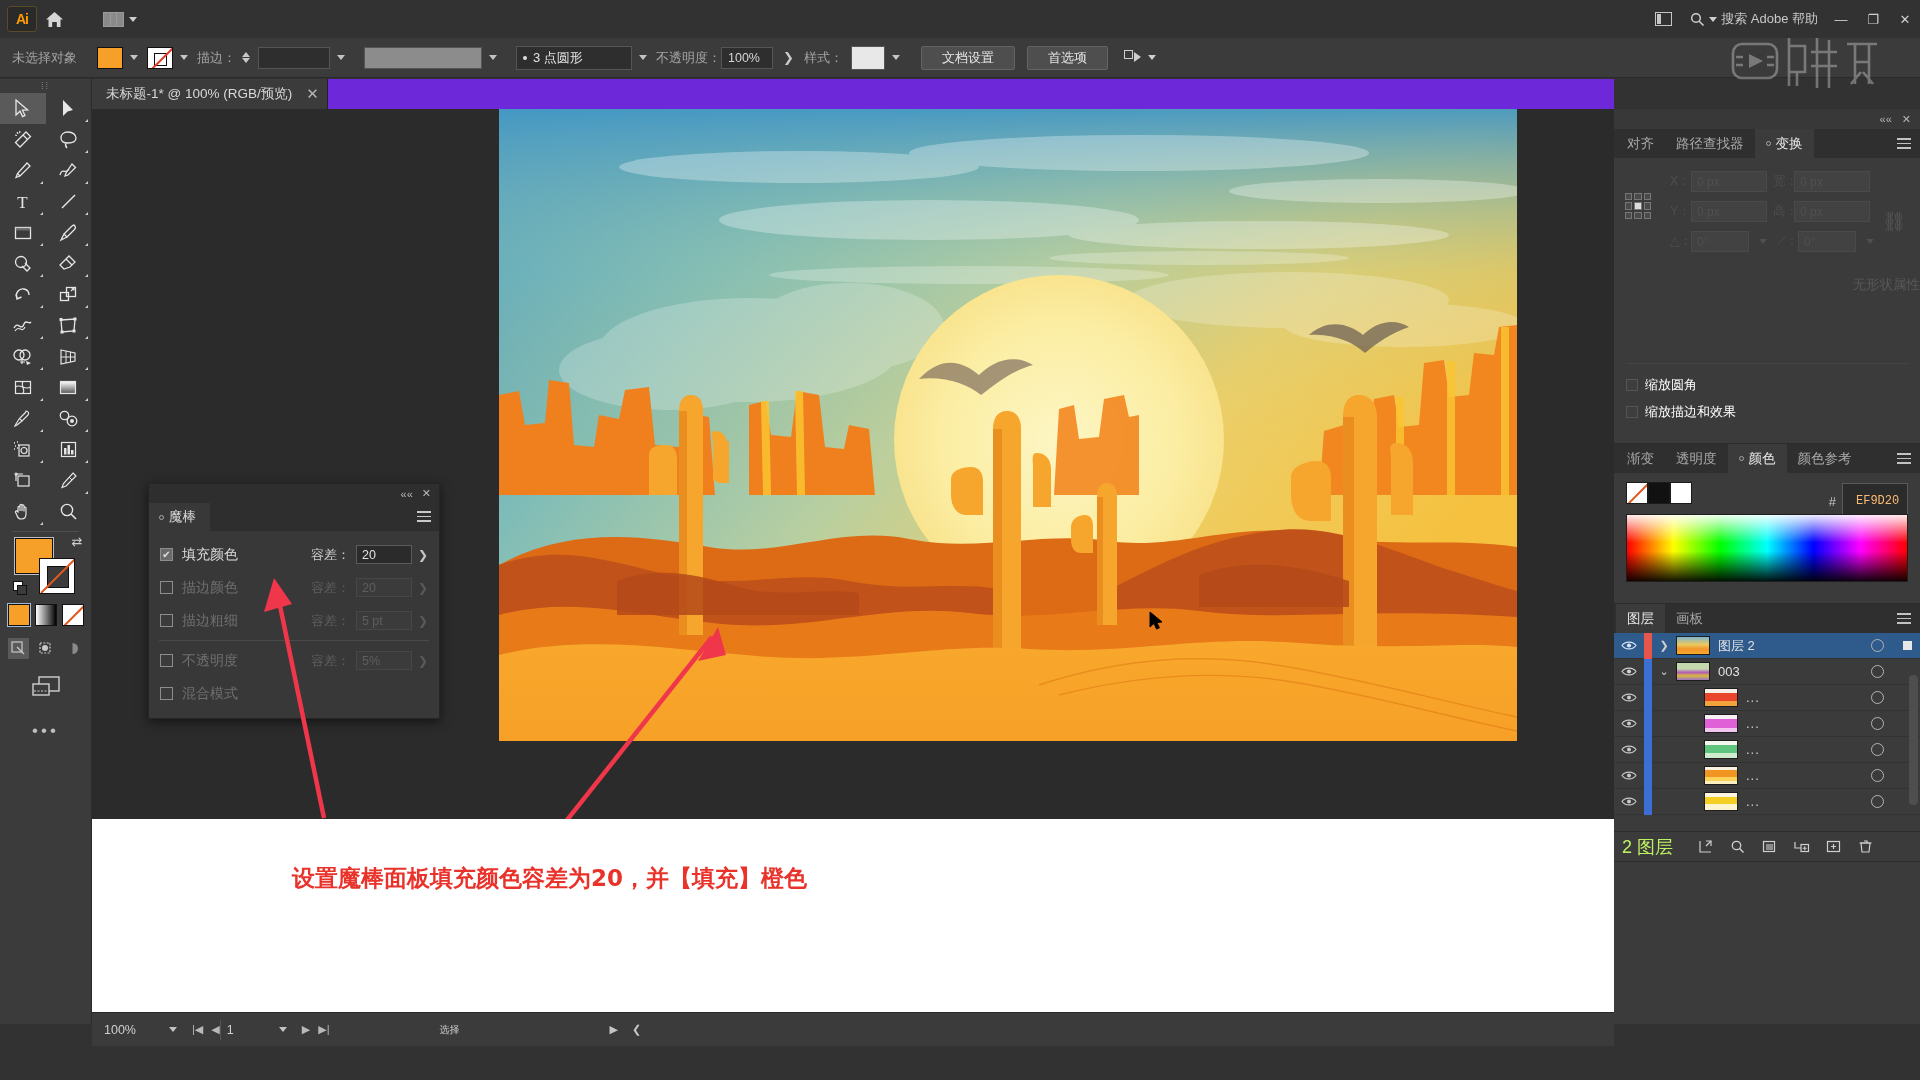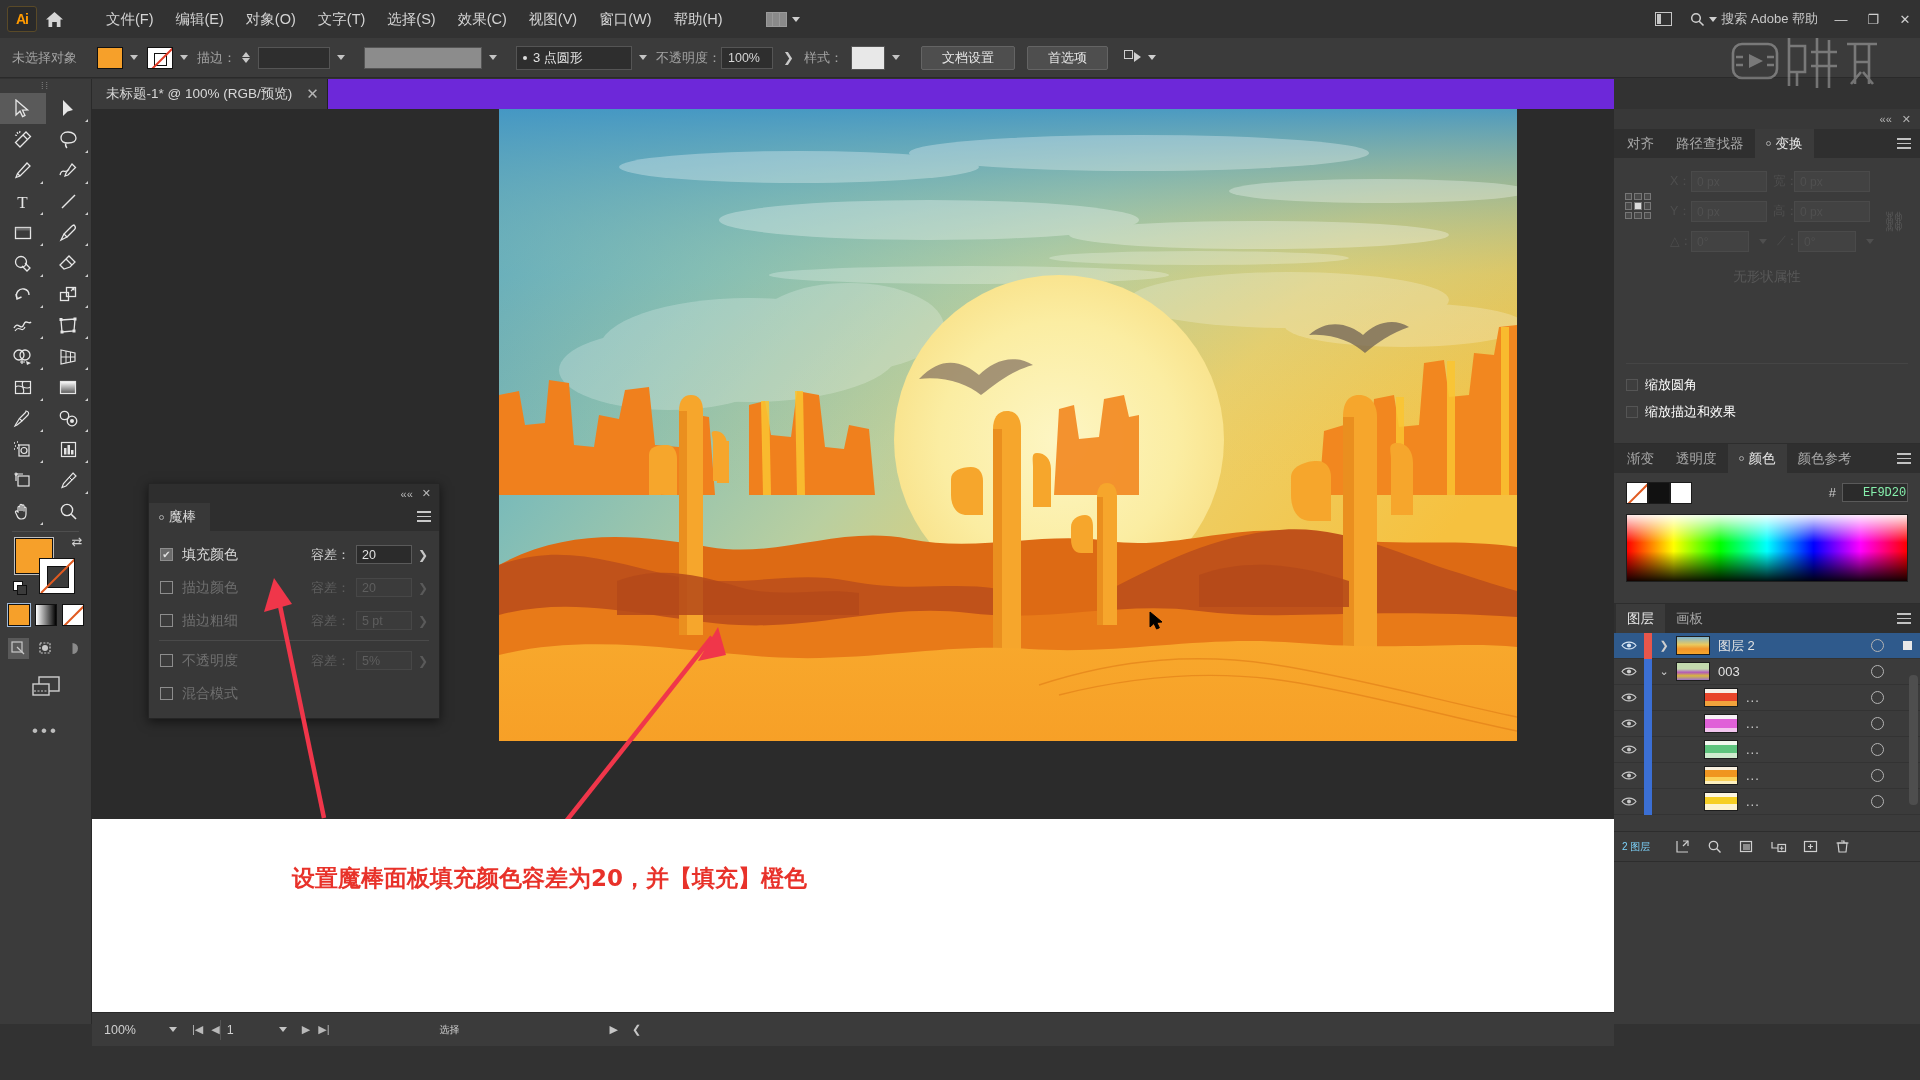--- a/index.html
+++ b/index.html
@@ -205,43 +205,43 @@
     grid-template-rows:repeat(3,1fr); gap:2px; }
   .xf-ref i { background:#4a4a4a; border:1px solid #777; }
   .xf-ref i.c { background:#dcdcdc; }
   .xf-rows { margin-left:44px; }
   .xf-line { display:flex; align-items:center; gap:6px; margin-bottom:9px; }
   .xf-k { color:#4e4e4e; font-size:12.5px; width:15px; }
   .xf-v { width:76px; height:21px; background:#424242; border:1px solid #4a4a4a;
     color:#505050; font-size:12px; display:flex; align-items:center;
     padding-left:5px; }
   .xf-link { position:absolute; right:14px; top:52px; color:#5a5a5a; font-size:19px; }
-  .xf-sel { position:absolute; left:0; right:0; top:110px; text-align:center;
+  .xf-sel { position:absolute; left:0; right:0; top:118px; text-align:right;
     color:#585858; font-size:13.5px; }
   .xf-hr { position:absolute; left:12px; right:12px; top:205px; height:1px;
     background:#454545; }
   .xf-opt { position:absolute; left:12px; font-size:13px; color:#ffffff;
     display:flex; align-items:center; gap:7px; }
   .xf-ck { width:12px; height:12px; border:1px solid #555; background:#3e3e3e; }
 
   
   .colorbody { height:130px; background:#3b3b3b; padding:9px 12px; position:relative; }
   .c-swatches { display:flex; align-items:center; }
   .c-none { width:22px; height:22px; background:#fff; border:1px solid #1b1b1b;
     position:relative; overflow:hidden; }
   .c-none:after { content:""; position:absolute; left:-3px; top:9px; width:30px;
     height:2px; background:#e05a20; transform:rotate(-45deg); }
   .c-blk { width:22px; height:22px; background:#111; border:1px solid #1b1b1b; }
   .c-wht { width:22px; height:22px; background:#fff; border:1px solid #1b1b1b; }
   .c-hex { position:absolute; right:12px; top:10px; display:flex; align-items:center;
     gap:6px; }
   .c-hex .h { color:#c9c9c9; font-size:13px; }
-  .c-hexfld { width:66px; height:19px; background:#2b2b2b; border:1px solid #5a5a5a;
-    color:#86efac; font-size:12px; display:flex; align-items:center;
-    padding-left:20px; font-family:"Liberation Mono",monospace; }
+  .c-hexfld { width:66px; height:36px; background:#2b2b2b; border:1px solid #5a5a5a;
+    color:#fdba74; font-size:12px; display:flex; align-items:center;
+    padding-left:13px; font-family:"Liberation Mono",monospace; }
   .spectrum { margin-top:10px; height:68px; border:1px solid #1e1e1e; position:relative;
     background:
       linear-gradient(to bottom, rgba(255,255,255,.92), rgba(255,255,255,0) 42%,
         rgba(0,0,0,0) 55%, rgba(0,0,0,.92)),
       linear-gradient(to right,#ff0000,#ffff00,#00ff00,#00ffff,#0000ff,#ff00ff,#ff0000); }
 
   
   .layerbody { background:#3b3b3b; }
   .lrow { height:26px; display:flex; align-items:center; position:relative;
     border-bottom:1px solid #333; }
@@ -252,21 +252,21 @@
     color:#cfcfcf; font-size:11px; }
   .l-thumb { width:34px; height:19px; border:1px solid #1d1d1d; margin-right:8px;
     background:#222; }
   .l-name { color:#e2e2e2; font-size:13px; flex:1; }
   .l-name.dots { color:#cfcfcf; letter-spacing:1px; font-size:13px; }
   .l-target { position:absolute; right:36px; top:6px; width:13px; height:13px;
     border:1.5px solid #b4b4b4; border-radius:50%; }
   .l-sq { position:absolute; right:8px; top:8px; width:9px; height:9px; }
   .lfoot { height:30px; background:#3b3b3b; display:flex; align-items:center;
     padding:0 8px; gap:0; border-top:1px solid #2d2d2d; }
-  .lfoot .cnt { color:#7dd3fc; font-size:10px; margin-right:16px; }
+  .lfoot .cnt { color:#bef264; font-size:18px; margin-right:16px; }
   .lfico { width:32px; height:24px; display:flex; align-items:center;
     justify-content:center; }
   .panel-scroll { position:absolute; right:1px; width:9px; background:#4e4e4e;
     border-radius:4px; }
 
   
   .watermark { position:absolute; left:1729px; top:28px; width:160px; height:70px;
     opacity:.42; pointer-events:none; }
   
   .redarrow { position:absolute; pointer-events:none; }
@@ -274,31 +274,20 @@
 </style>
 </head>
 <body>
 
 <div class="menubar">
   <div class="ai-logo">Ai</div>
   <div class="home-ico">
     <svg width="19" height="17" viewBox="0 0 19 17">
         <path d="M9.5 1 L18 8.5 H15.5 V16 H11.8 V11 H7.2 V16 H3.5 V8.5 H1 Z" fill="#d6d6d6"></path>
       </svg>
-  </div>
-  <div class="menu-items">
-    <div class="menu-item">文件(F)</div>
-    <div class="menu-item">编辑(E)</div>
-    <div class="menu-item">对象(O)</div>
-    <div class="menu-item">文字(T)</div>
-    <div class="menu-item">选择(S)</div>
-    <div class="menu-item">效果(C)</div>
-    <div class="menu-item">视图(V)</div>
-    <div class="menu-item">窗口(W)</div>
-    <div class="menu-item">帮助(H)</div>
   </div>
   <div class="ws-switch">
     <div class="ws-box">
         <i></i>
         <i></i>
         <i></i>
       </div>
     <div class="caret"></div>
   </div>
 

